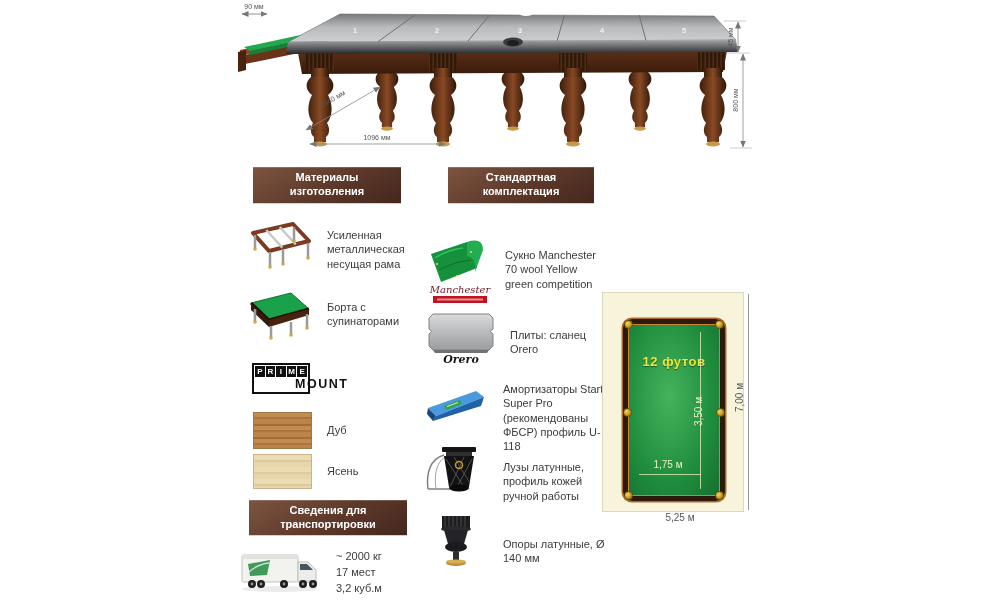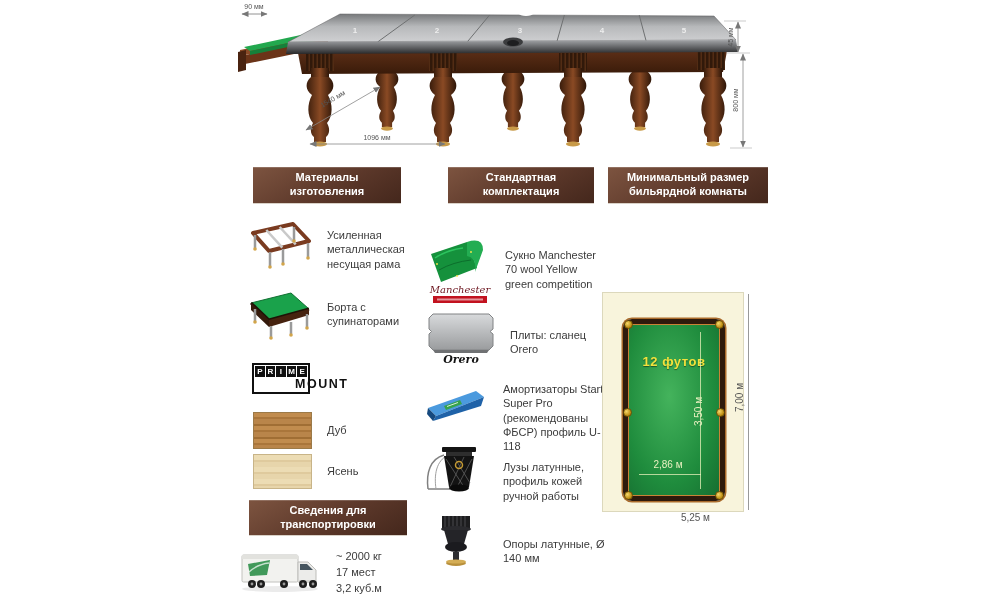--- a/index.html
+++ b/index.html
@@ -135,23 +135,20 @@
     <line x1="513" y1="54" x2="513" y2="147" stroke="#888" stroke-width="0.8" marker-start="url(#ah)" marker-end="url(#ah)"></line>
     <text transform="rotate(-90 508 100)" x="508" y="100" font-size="7" fill="#555" text-anchor="middle">800 мм</text>
   </svg>
 
   <div class="abs hdr" style="left:253px; top:167px; width:148px; height:36px;">
     <span style="padding:0 18px;">Материалы изготовления</span>
   </div>
   <div class="abs hdr" style="left:448px; top:167px; width:146px; height:36px;">
     <span style="padding:0 14px;">Стандартная комплектация</span>
   </div>
-  <div class="abs hdr" style="left:608px; top:167px; width:160px; height:36px;">
-    <span style="padding:0 8px;">Минимальный размер бильярдной комнаты</span>
-  </div>
 
   <svg class="abs" style="left:243px; top:221px; width:72px; height:54px;" viewBox="0 0 72 54">
     <polygon points="10,12 50,3 66,20 26,30" fill="none" stroke="#7a3b20" stroke-width="4" stroke-linejoin="round"></polygon>
     <line x1="23.3" y1="9" x2="39.3" y2="26.7" stroke="#c9c9c9" stroke-width="2.5"></line>
     <line x1="36.7" y1="6" x2="52.7" y2="23.3" stroke="#c9c9c9" stroke-width="2.5"></line>
     <line x1="12" y1="14" x2="12" y2="27" stroke="#9a9a9a" stroke-width="2.5"></line>
     <line x1="27" y1="31" x2="27" y2="45" stroke="#9a9a9a" stroke-width="2.5"></line>
     <line x1="51" y1="6" x2="51" y2="19" stroke="#9a9a9a" stroke-width="2.5"></line>
     <line x1="65" y1="22" x2="65" y2="36" stroke="#9a9a9a" stroke-width="2.5"></line>
     <line x1="40" y1="28" x2="40" y2="42" stroke="#9a9a9a" stroke-width="2.5"></line>
@@ -300,20 +297,20 @@
       <div class="abs pocket" style="left:-4px; top:-4px;"></div>
       <div class="abs pocket" style="right:-4px; top:-4px;"></div>
       <div class="abs pocket" style="left:-5px; top:84px;"></div>
       <div class="abs pocket" style="right:-5px; top:84px;"></div>
       <div class="abs pocket" style="left:-4px; bottom:-4px;"></div>
       <div class="abs pocket" style="right:-4px; bottom:-4px;"></div>
       <div class="abs tbl-label" style="left:0; top:30px; width:92px;">12 футов</div>
       <div class="abs dimline-v" style="left:72px; top:8px; height:157px;"></div>
       <div class="abs dim-in" style="left:42px; top:82px; width:56px; transform:rotate(-90deg);">3,50 м</div>
       <div class="abs dimline-h" style="left:11px; top:150px; width:62px;"></div>
-      <div class="abs dim-in" style="left:12px; top:135px; width:56px;">2,86 м</div>
+      <div class="abs dim-in" style="left:12px; top:135px; width:56px;">1,75 м</div>
     </div>
   </div>
   <div class="abs" style="left:748px; top:294px; width:1px; height:216px; background:#999;"></div>
   <div class="abs dim-out rot" style="left:716px; top:392px; width:46px;">7,00 м</div>
-  <div class="abs dim-out" style="left:570px; top:512px; width:140px;text-align:right;">5,25 м</div>
+  <div class="abs dim-out" style="left:610px; top:512px; width:140px;">5,25 м</div>
 
 </div>
 
 </body></html>

